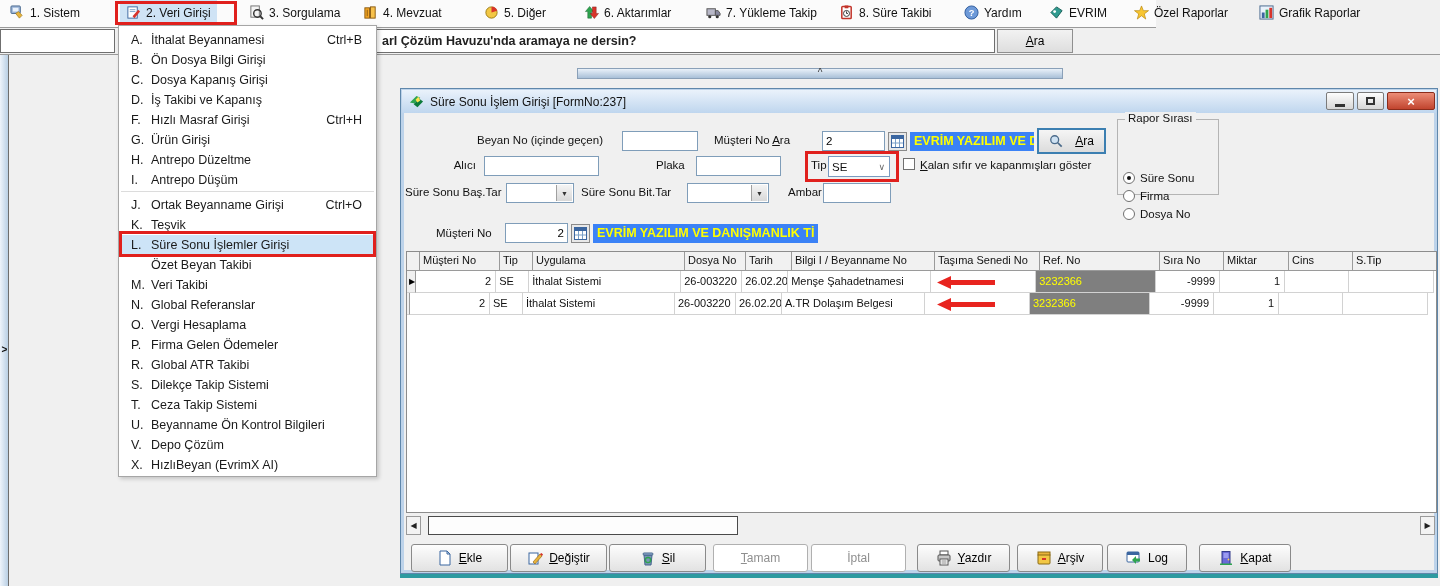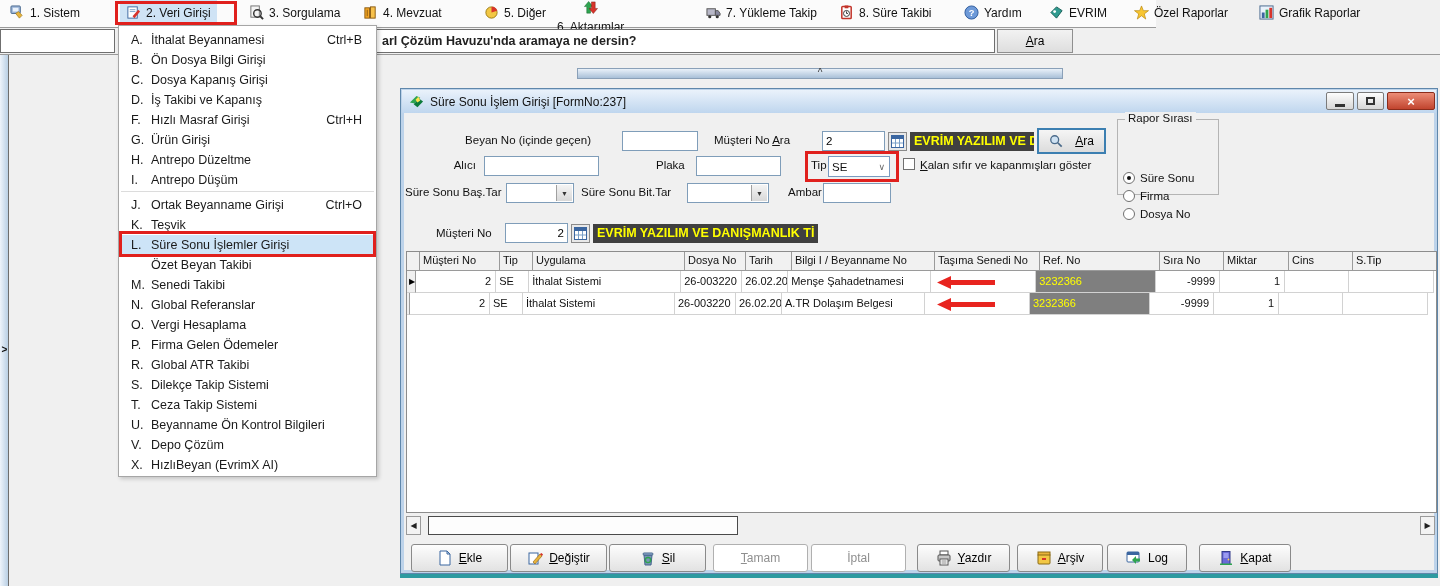--- a/index.html
+++ b/index.html
@@ -49,21 +49,21 @@
   #btn-min{ left:925px; width:28px; }
   #btn-max{ left:956px; width:27px; }
   #btn-close{ left:986px; width:48px; background:linear-gradient(#ec8d77,#c1442e); border-color:#8b2c1b; color:#fff; font-weight:bold; font-size:13px; }
   .min-glyph{ width:10px; height:3px; background:#333; margin-top:8px; }
   .max-glyph{ width:9px; height:8px; border:2px solid #333; }
   #dialog-body{ position:absolute; left:3px; top:24px; right:3px; bottom:3px; background:#f0f0f0; }
 
   .lbl{ position:absolute; font-size:11.5px; color:#111; white-space:nowrap; }
   .tin{ position:absolute; height:20px; background:#fff; border:1px solid #7f9db9; font-family:"Liberation Sans",sans-serif; font-size:11.5px; padding:0 3px; }
   .tin.num{ text-align:right; }
-  .evrbar{ position:absolute; height:19px; background:#404040; color:#ffff00; font-weight:bold; font-size:12.5px; line-height:19px; padding:0 4px; white-space:nowrap; overflow:hidden; }
+  .evrbar{ position:absolute; height:19px; background:#3b82f6; color:#ffff00; font-weight:bold; font-size:12.5px; line-height:19px; padding:0 4px; white-space:nowrap; overflow:hidden; }
   .lookup-btn{ position:absolute; width:19px; height:19px; background:#e8e8e8; border:1px solid #8a8a8a; display:flex; align-items:center; justify-content:center; cursor:pointer; }
 
   #dlg-ara{ position:absolute; left:636px; top:39px; width:69px; height:26px; border:2px solid #3c7fb1; background:linear-gradient(#f5f5f5,#dcdcdc); display:flex; align-items:center; justify-content:center; gap:12px; font-size:12px; cursor:pointer; }
 
   #groupbox{ position:absolute; left:716px; top:30px; width:102px; height:76px; border:1px solid #b4b4b4; }
   #groupbox-title{ position:absolute; left:724px; top:23px; background:#f0f0f0; padding:0 3px; font-size:11.5px; }
   .radio-row{ position:absolute; left:722px; display:flex; align-items:center; gap:5px; font-size:11.5px; cursor:pointer;margin-top:40px; }
   .radio{ width:12px; height:12px; border:1px solid #707070; border-radius:50%; background:#fff; position:relative; flex:none; }
   .radio.on::after{ content:""; position:absolute; left:3px; top:3px; width:4px; height:4px; border-radius:50%; background:#111; }
 
@@ -142,21 +142,21 @@
       </div>
       <div class="menu-item" style="left: 478px;">
         <span class="mi-icon">
           <svg viewBox="0 0 16 16">
             <circle cx="8" cy="8" r="6" fill="#f2c744" stroke="#9a7a10"></circle>
             <path d="M8 8 L14 6 A6 6 0 0 0 8 2 Z" fill="#d8332a"></path>
           </svg>
         </span>
         <span class="mi-label">5.  Diğer</span>
       </div>
-      <div class="menu-item" style="left: 551px; flex-direction: column;">
+      <div class="menu-item" style="left: 578px;">
         <span class="mi-icon">
           <svg viewBox="0 0 16 16">
             <path d="M4 14 V7 H1.5 L6 1.5 L10.5 7 H8 V14 Z" fill="#2ea44f" stroke="#17632e" stroke-width="0.5"></path>
             <path d="M10 2 V9 H7.5 L12 14.5 L16.5 9 H14 V2 Z" fill="#d8332a" stroke="#7d1d15" stroke-width="0.5" transform="translate(-1,0)"></path>
           </svg>
         </span>
         <span class="mi-label">6.  Aktarımlar</span>
       </div>
       <div class="menu-item" style="left: 700px;">
         <span class="mi-icon">
@@ -249,21 +249,21 @@
       </div>
     <div class="winbtn" id="btn-max">
         <span class="max-glyph"></span>
       </div>
     <div class="winbtn" id="btn-close">
         <span>×</span>
       </div>
 
     <div id="dialog-body"></div>
 
-    <span class="lbl" style="left:52px;top:45px;width:138px;text-align:right;">Beyan No (içinde geçen)</span>
+    <span class="lbl" style="left:70px;top:45px;width:138px;text-align:center;">Beyan No (içinde geçen)</span>
     <input class="tin" style="left: 221px; top: 42px; width: 76px;" value="">
     <span class="lbl" style="left:313px;top:45px;"><span>Müşteri No </span><span class="u">A</span><span>ra</span></span>
     <input class="tin" style="left: 421px; top: 42px; width: 63px;" value="2">
     <div class="lookup-btn" style="left:487px;top:43px;">
         <svg width="13" height="13" viewBox="0 0 13 13">
           <rect x="0.5" y="0.5" width="12" height="12" fill="#fff" stroke="#3b66a0"></rect>
           <rect x="0.5" y="0.5" width="12" height="3.5" fill="#3b66a0"></rect>
           <line x1="4.5" y1="4" x2="4.5" y2="12" stroke="#7aa0c8"></line>
           <line x1="8.5" y1="4" x2="8.5" y2="12" stroke="#7aa0c8"></line>
           <line x1="1" y1="8" x2="12" y2="8" stroke="#7aa0c8"></line>
@@ -523,21 +523,21 @@
       <div class="dd-item hl">
         <span class="dd-letter">L.</span>
         <span class="dd-label">Süre Sonu İşlemler Girişi</span>
       </div>
       <div class="dd-item">
         <span class="dd-letter"></span>
         <span class="dd-label">Özet Beyan Takibi</span>
       </div>
       <div class="dd-item">
         <span class="dd-letter">M.</span>
-        <span class="dd-label">Senedi Takibi</span>
+        <span class="dd-label">Veri Takibi</span>
       </div>
       <div class="dd-item">
         <span class="dd-letter">N.</span>
         <span class="dd-label">Global Referanslar</span>
       </div>
       <div class="dd-item">
         <span class="dd-letter">O.</span>
         <span class="dd-label">Vergi Hesaplama</span>
       </div>
       <div class="dd-item">

